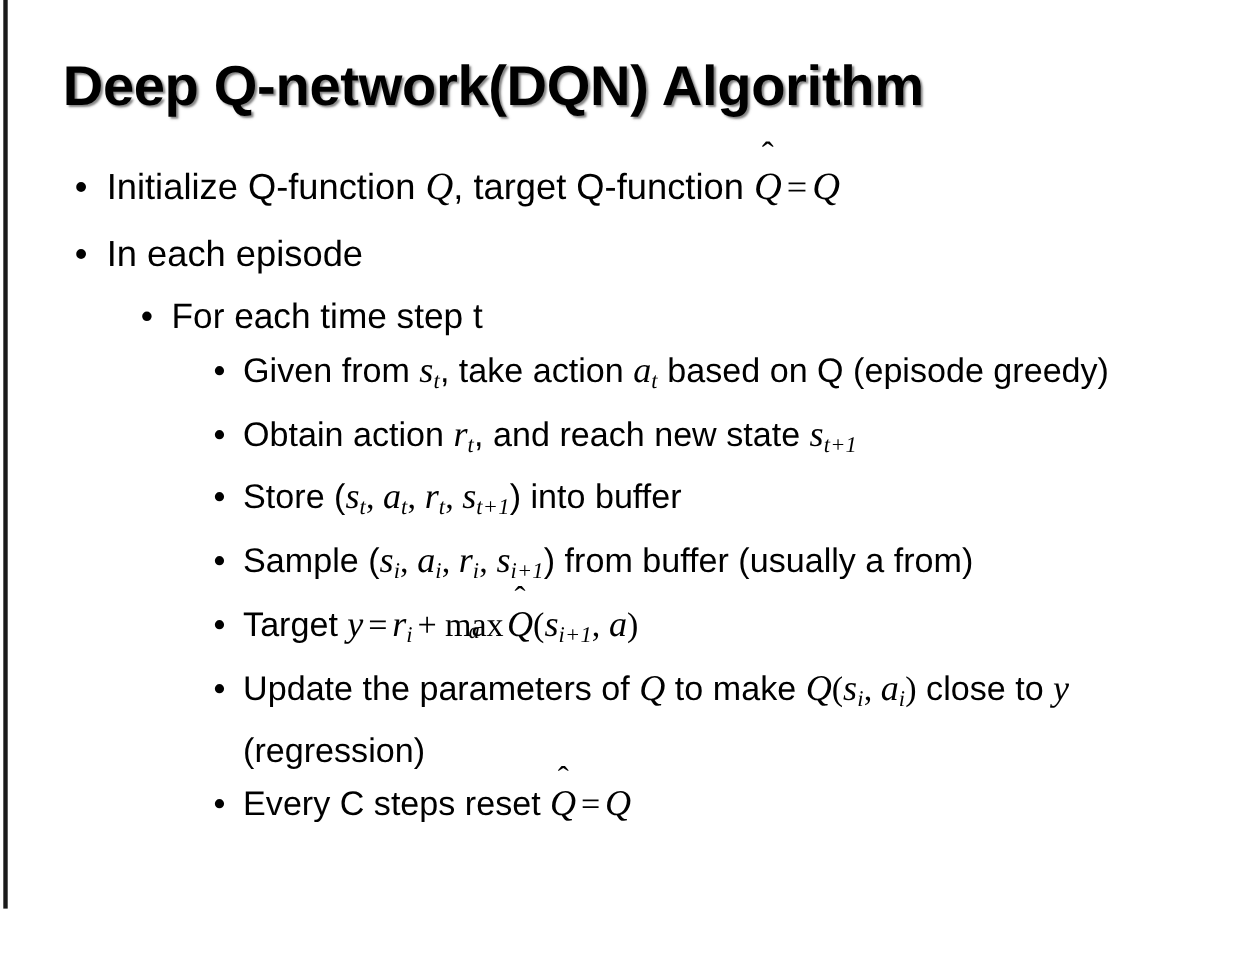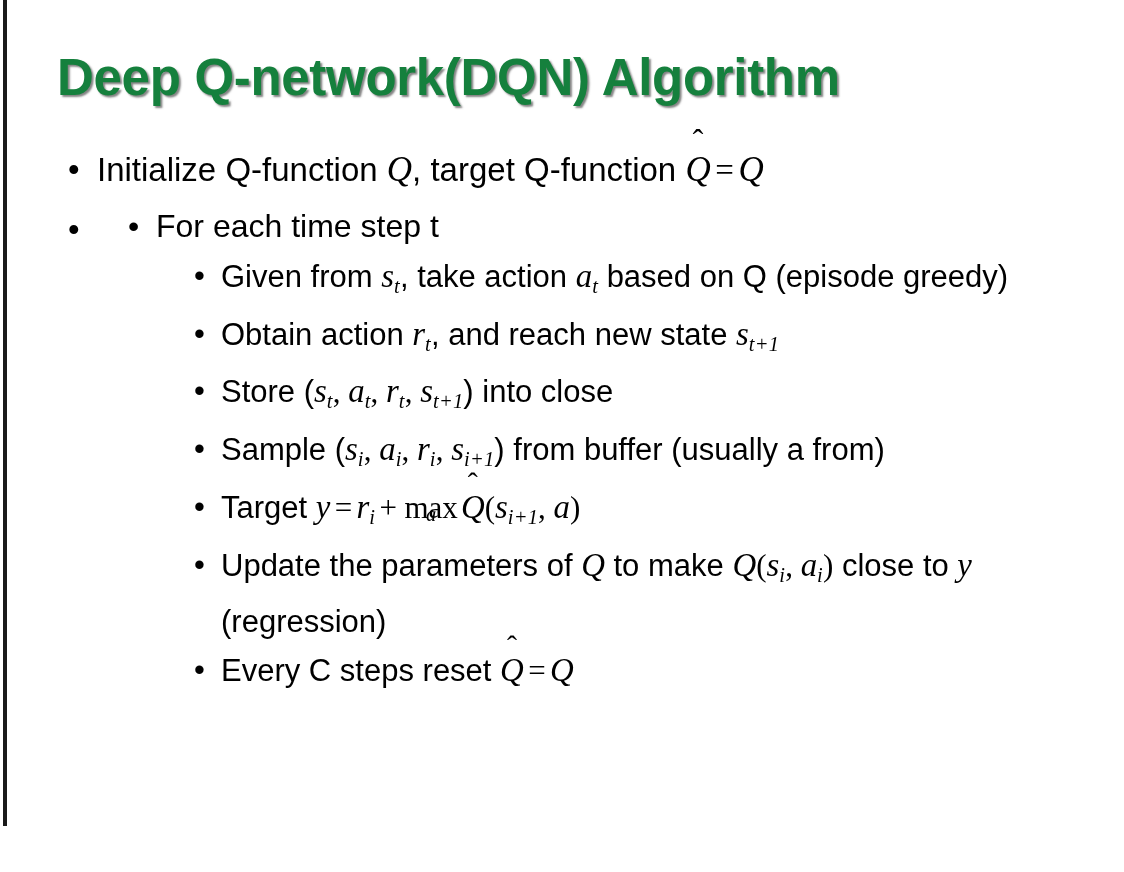--- a/index.html
+++ b/index.html
@@ -27,21 +27,21 @@
     background: #1a1a1a;
   }
 
   .slide-title {
     position: absolute;
     left: 57px;
     top: 48px;
     font-family: "Liberation Sans", sans-serif;
     font-size: 51px;
     font-weight: 700;
-    color: #15803d;
+    color: #000000;
     letter-spacing: -0.3px;
     white-space: nowrap;
     text-shadow: 2px 2px 2px rgba(90,90,90,0.75);
   }
 
   .body-area {
     position: absolute;
     left: 0;
     top: 140px;
     width: 1124px;
@@ -145,40 +145,41 @@
 
   <div class="body-area">
 
     <div class="bullet-line lvl1">
       <span class="dot">•</span>
       <span class="txt"><span>Initialize Q-function </span><span class="mi">Q</span><span>, target Q-function </span><span class="qhat"><span class="hat">̂</span><span>Q</span></span><span class="mrel">=</span><span class="mi">Q</span></span>
     </div>
 
     <div class="bullet-line lvl1">
       <span class="dot">•</span>
+      <span class="txt">In each episode</span>
     </div>
 
     <div class="bullet-line lvl2">
       <span class="dot">•</span>
       <span class="txt">For each time step t</span>
     </div>
 
     <div class="bullet-line lvl3">
       <span class="dot">•</span>
       <span class="txt"><span>Given from </span><span class="mi">s</span><span class="msub">t</span><span>, take action </span><span class="mi">a</span><span class="msub">t</span><span> based on Q (episode greedy)</span></span>
     </div>
 
     <div class="bullet-line lvl3">
       <span class="dot">•</span>
       <span class="txt"><span>Obtain action </span><span class="mi">r</span><span class="msub">t</span><span>, and reach new state </span><span class="mi">s</span><span class="msub">t+1</span></span>
     </div>
 
     <div class="bullet-line lvl3">
       <span class="dot">•</span>
-      <span class="txt"><span>Store (</span><span class="mi">s</span><span class="msub">t</span><span class="mpunct">, </span><span class="mi">a</span><span class="msub">t</span><span class="mpunct">, </span><span class="mi">r</span><span class="msub">t</span><span class="mpunct">, </span><span class="mi">s</span><span class="msub">t+1</span><span>) into close</span></span>
+      <span class="txt"><span>Store (</span><span class="mi">s</span><span class="msub">t</span><span class="mpunct">, </span><span class="mi">a</span><span class="msub">t</span><span class="mpunct">, </span><span class="mi">r</span><span class="msub">t</span><span class="mpunct">, </span><span class="mi">s</span><span class="msub">t+1</span><span>) into buffer</span></span>
     </div>
 
     <div class="bullet-line lvl3">
       <span class="dot">•</span>
       <span class="txt"><span>Sample (</span><span class="mi">s</span><span class="msub">i</span><span class="mpunct">, </span><span class="mi">a</span><span class="msub">i</span><span class="mpunct">, </span><span class="mi">r</span><span class="msub">i</span><span class="mpunct">, </span><span class="mi">s</span><span class="msub">i+1</span><span>) from buffer (usually a from)</span></span>
     </div>
 
     <div class="bullet-line lvl3">
       <span class="dot">•</span>
       <span class="txt"><span>Target </span><span class="mi">y</span><span class="mrel">=</span><span class="mi">r</span><span class="msub">i</span><span class="mrel">+</span><span class="maxop"><span>max</span><span class="lim">a</span></span><span class="qhat"><span class="hat">̂</span><span>Q</span></span><span class="mop">(</span><span class="mi">s</span><span class="msub">i+1</span><span class="mpunct">, </span><span class="mi">a</span><span class="mop">)</span></span>

